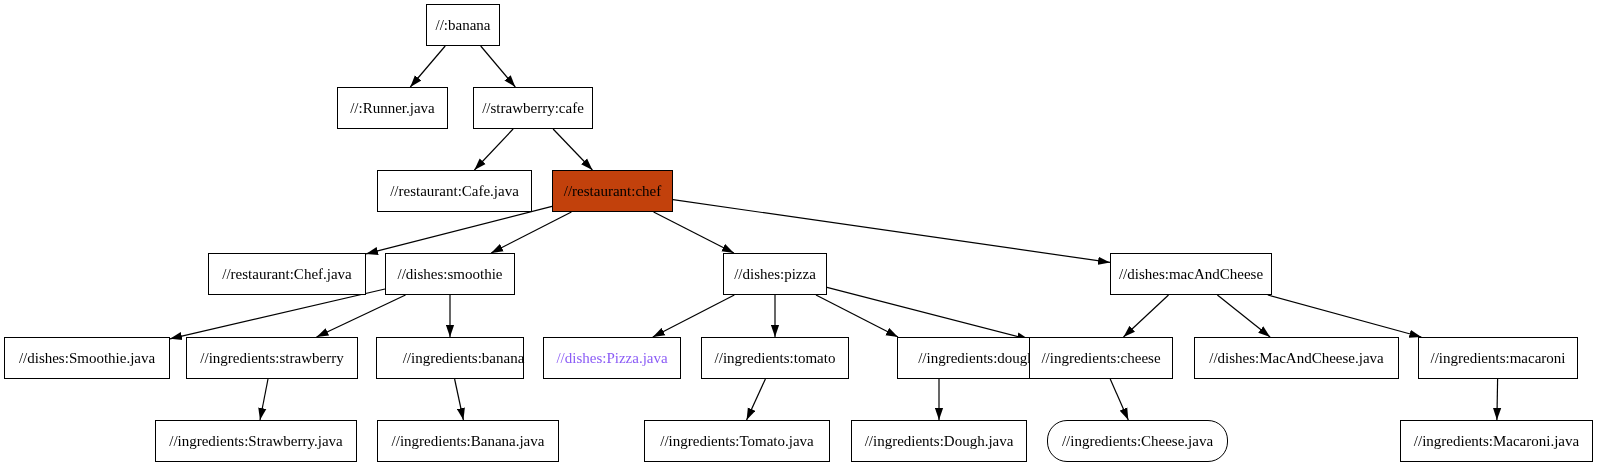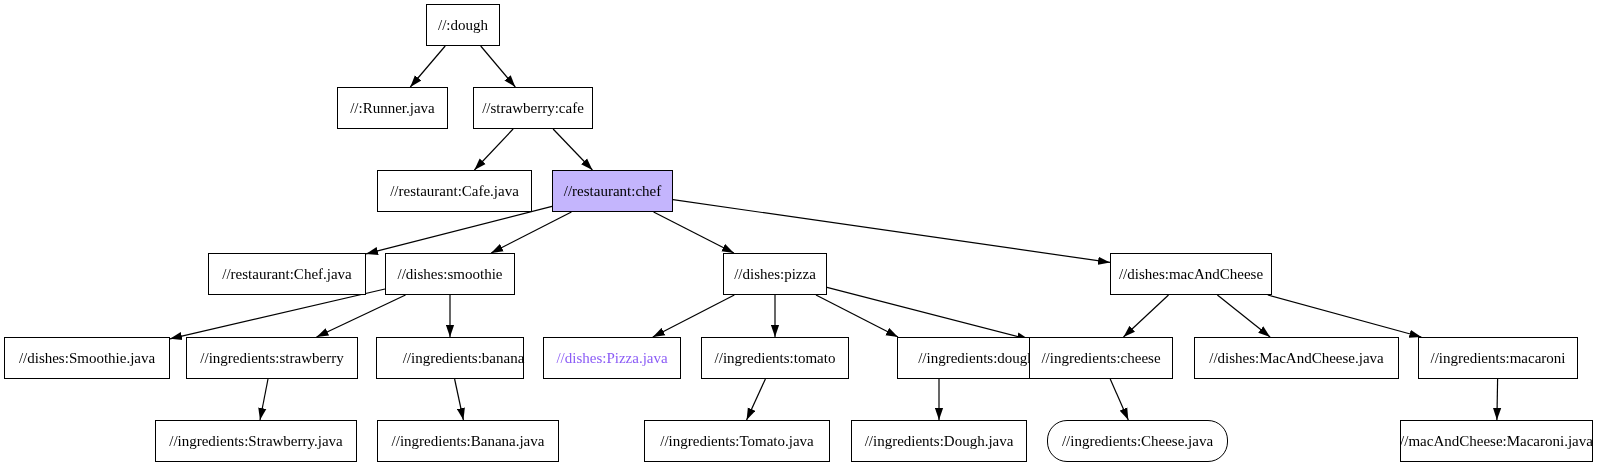--- a/index.html
+++ b/index.html
@@ -79,38 +79,38 @@
         <line x1="765.4" y1="379.0" x2="746.6" y2="420.0" class="graph-edge" stroke="#000000" marker-end="url(#arrowhead)"></line>
         <line x1="939.0" y1="379.0" x2="939.0" y2="420.0" class="graph-edge" stroke="#000000" marker-end="url(#arrowhead)"></line>
         <line x1="1168.5" y1="295.0" x2="1123.5" y2="337.0" class="graph-edge" stroke="#000000" marker-end="url(#arrowhead)"></line>
         <line x1="1217.4" y1="295.0" x2="1270.1" y2="337.0" class="graph-edge" stroke="#000000" marker-end="url(#arrowhead)"></line>
         <line x1="1267.8" y1="295.0" x2="1421.3" y2="337.0" class="graph-edge" stroke="#000000" marker-end="url(#arrowhead)"></line>
         <line x1="1110.2" y1="379.0" x2="1128.3" y2="420.0" class="graph-edge" stroke="#000000" marker-end="url(#arrowhead)"></line>
         <line x1="1497.6" y1="379.0" x2="1496.9" y2="420.0" class="graph-edge" stroke="#000000" marker-end="url(#arrowhead)"></line>
       </g>
   </svg>
   <div id="node-layer">
-      <div class="graph-node" style="left: 426px; top: 4px; width: 74px; height: 42px; background: rgb(255, 255, 255); border-color: rgb(0, 0, 0); color: rgb(0, 0, 0);">//:dough</div>
+      <div class="graph-node" style="left: 426px; top: 4px; width: 74px; height: 42px; background: rgb(255, 255, 255); border-color: rgb(0, 0, 0); color: rgb(0, 0, 0);">//:banana</div>
       <div class="graph-node" style="left: 337px; top: 87px; width: 111px; height: 42px; background: rgb(255, 255, 255); border-color: rgb(0, 0, 0); color: rgb(0, 0, 0);">//:Runner.java</div>
       <div class="graph-node" style="left: 473px; top: 87px; width: 120px; height: 42px; background: rgb(255, 255, 255); border-color: rgb(0, 0, 0); color: rgb(0, 0, 0);">//strawberry:cafe</div>
       <div class="graph-node" style="left: 377px; top: 170px; width: 155px; height: 42px; background: rgb(255, 255, 255); border-color: rgb(0, 0, 0); color: rgb(0, 0, 0);">//restaurant:Cafe.java</div>
-      <div class="graph-node" style="left: 552px; top: 170px; width: 121px; height: 42px; background: #c4b5fd; border-color: rgb(0, 0, 0); color: rgb(0, 0, 0);">//restaurant:chef</div>
+      <div class="graph-node" style="left: 552px; top: 170px; width: 121px; height: 42px; background: #c2410c; border-color: rgb(0, 0, 0); color: rgb(0, 0, 0);">//restaurant:chef</div>
       <div class="graph-node" style="left: 208px; top: 253px; width: 158px; height: 42px; background: rgb(255, 255, 255); border-color: rgb(0, 0, 0); color: rgb(0, 0, 0);">//restaurant:Chef.java</div>
       <div class="graph-node" style="left: 385px; top: 253px; width: 130px; height: 42px; background: rgb(255, 255, 255); border-color: rgb(0, 0, 0); color: rgb(0, 0, 0);">//dishes:smoothie</div>
       <div class="graph-node" style="left: 723px; top: 253px; width: 104px; height: 42px; background: rgb(255, 255, 255); border-color: rgb(0, 0, 0); color: rgb(0, 0, 0);">//dishes:pizza</div>
       <div class="graph-node" style="left: 1110px; top: 253px; width: 162px; height: 42px; background: rgb(255, 255, 255); border-color: rgb(0, 0, 0); color: rgb(0, 0, 0);">//dishes:macAndCheese</div>
       <div class="graph-node" style="left: 4px; top: 337px; width: 166px; height: 42px; background: rgb(255, 255, 255); border-color: rgb(0, 0, 0); color: rgb(0, 0, 0);">//dishes:Smoothie.java</div>
       <div class="graph-node" style="left: 186px; top: 337px; width: 172px; height: 42px; background: rgb(255, 255, 255); border-color: rgb(0, 0, 0); color: rgb(0, 0, 0);">//ingredients:strawberry</div>
       <div class="graph-node" style="left: 376px; top: 337px; width: 148px; height: 42px; background: rgb(255, 255, 255); border-color: rgb(0, 0, 0); color: rgb(0, 0, 0); padding-left: 27px;">//ingredients:banana</div>
       <div class="graph-node" style="left: 543px; top: 337px; width: 138px; height: 42px; background: rgb(255, 255, 255); border-color: rgb(0, 0, 0); color: #8b5cf6;">//dishes:Pizza.java</div>
       <div class="graph-node" style="left: 701px; top: 337px; width: 148px; height: 42px; background: rgb(255, 255, 255); border-color: rgb(0, 0, 0); color: rgb(0, 0, 0);">//ingredients:tomato</div>
       <div class="graph-node" style="left: 897px; top: 337px; width: 159px; height: 42px; background: rgb(255, 255, 255); border-color: rgb(0, 0, 0); color: rgb(0, 0, 0);">//ingredients:dough</div>
       <div class="graph-node" style="left: 1029px; top: 337px; width: 144px; height: 42px; background: rgb(255, 255, 255); border-color: rgb(0, 0, 0); color: rgb(0, 0, 0);">//ingredients:cheese</div>
       <div class="graph-node" style="left: 1194px; top: 337px; width: 205px; height: 42px; background: rgb(255, 255, 255); border-color: rgb(0, 0, 0); color: rgb(0, 0, 0);">//dishes:MacAndCheese.java</div>
       <div class="graph-node" style="left: 1418px; top: 337px; width: 160px; height: 42px; background: rgb(255, 255, 255); border-color: rgb(0, 0, 0); color: rgb(0, 0, 0);">//ingredients:macaroni</div>
       <div class="graph-node" style="left: 155px; top: 420px; width: 202px; height: 42px; background: rgb(255, 255, 255); border-color: rgb(0, 0, 0); color: rgb(0, 0, 0);">//ingredients:Strawberry.java</div>
       <div class="graph-node" style="left: 377px; top: 420px; width: 182px; height: 42px; background: rgb(255, 255, 255); border-color: rgb(0, 0, 0); color: rgb(0, 0, 0);">//ingredients:Banana.java</div>
       <div class="graph-node" style="left: 644px; top: 420px; width: 186px; height: 42px; background: rgb(255, 255, 255); border-color: rgb(0, 0, 0); color: rgb(0, 0, 0);">//ingredients:Tomato.java</div>
       <div class="graph-node" style="left: 851px; top: 420px; width: 176px; height: 42px; background: rgb(255, 255, 255); border-color: rgb(0, 0, 0); color: rgb(0, 0, 0);">//ingredients:Dough.java</div>
       <div class="graph-node" style="left: 1047px; top: 420px; width: 181px; height: 42px; background: rgb(255, 255, 255); border-color: rgb(0, 0, 0); color: rgb(0, 0, 0); border-radius: 20px;">//ingredients:Cheese.java</div>
-      <div class="graph-node" style="left: 1400px; top: 420px; width: 193px; height: 42px; background: rgb(255, 255, 255); border-color: rgb(0, 0, 0); color: rgb(0, 0, 0);">//macAndCheese:Macaroni.java</div>
+      <div class="graph-node" style="left: 1400px; top: 420px; width: 193px; height: 42px; background: rgb(255, 255, 255); border-color: rgb(0, 0, 0); color: rgb(0, 0, 0);">//ingredients:Macaroni.java</div>
     </div>
 </div>
 
 </body></html>

